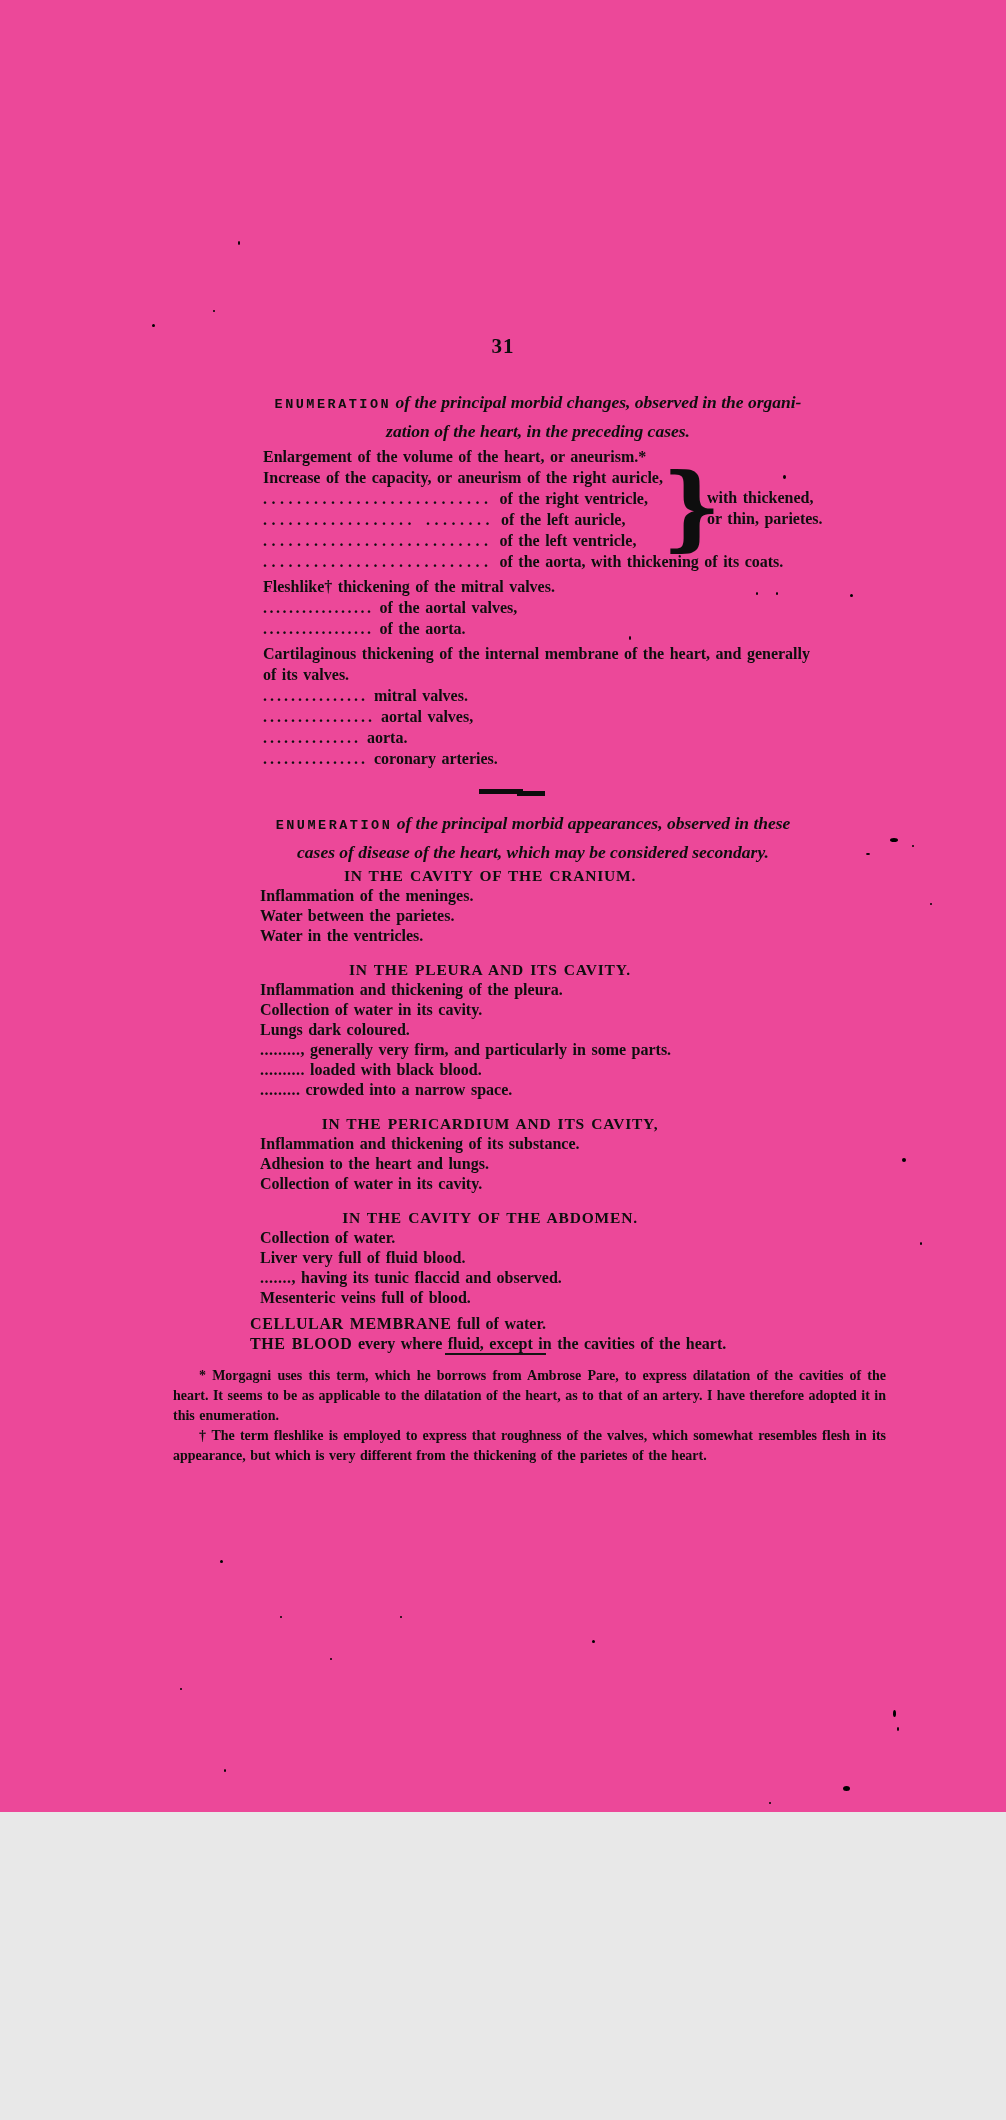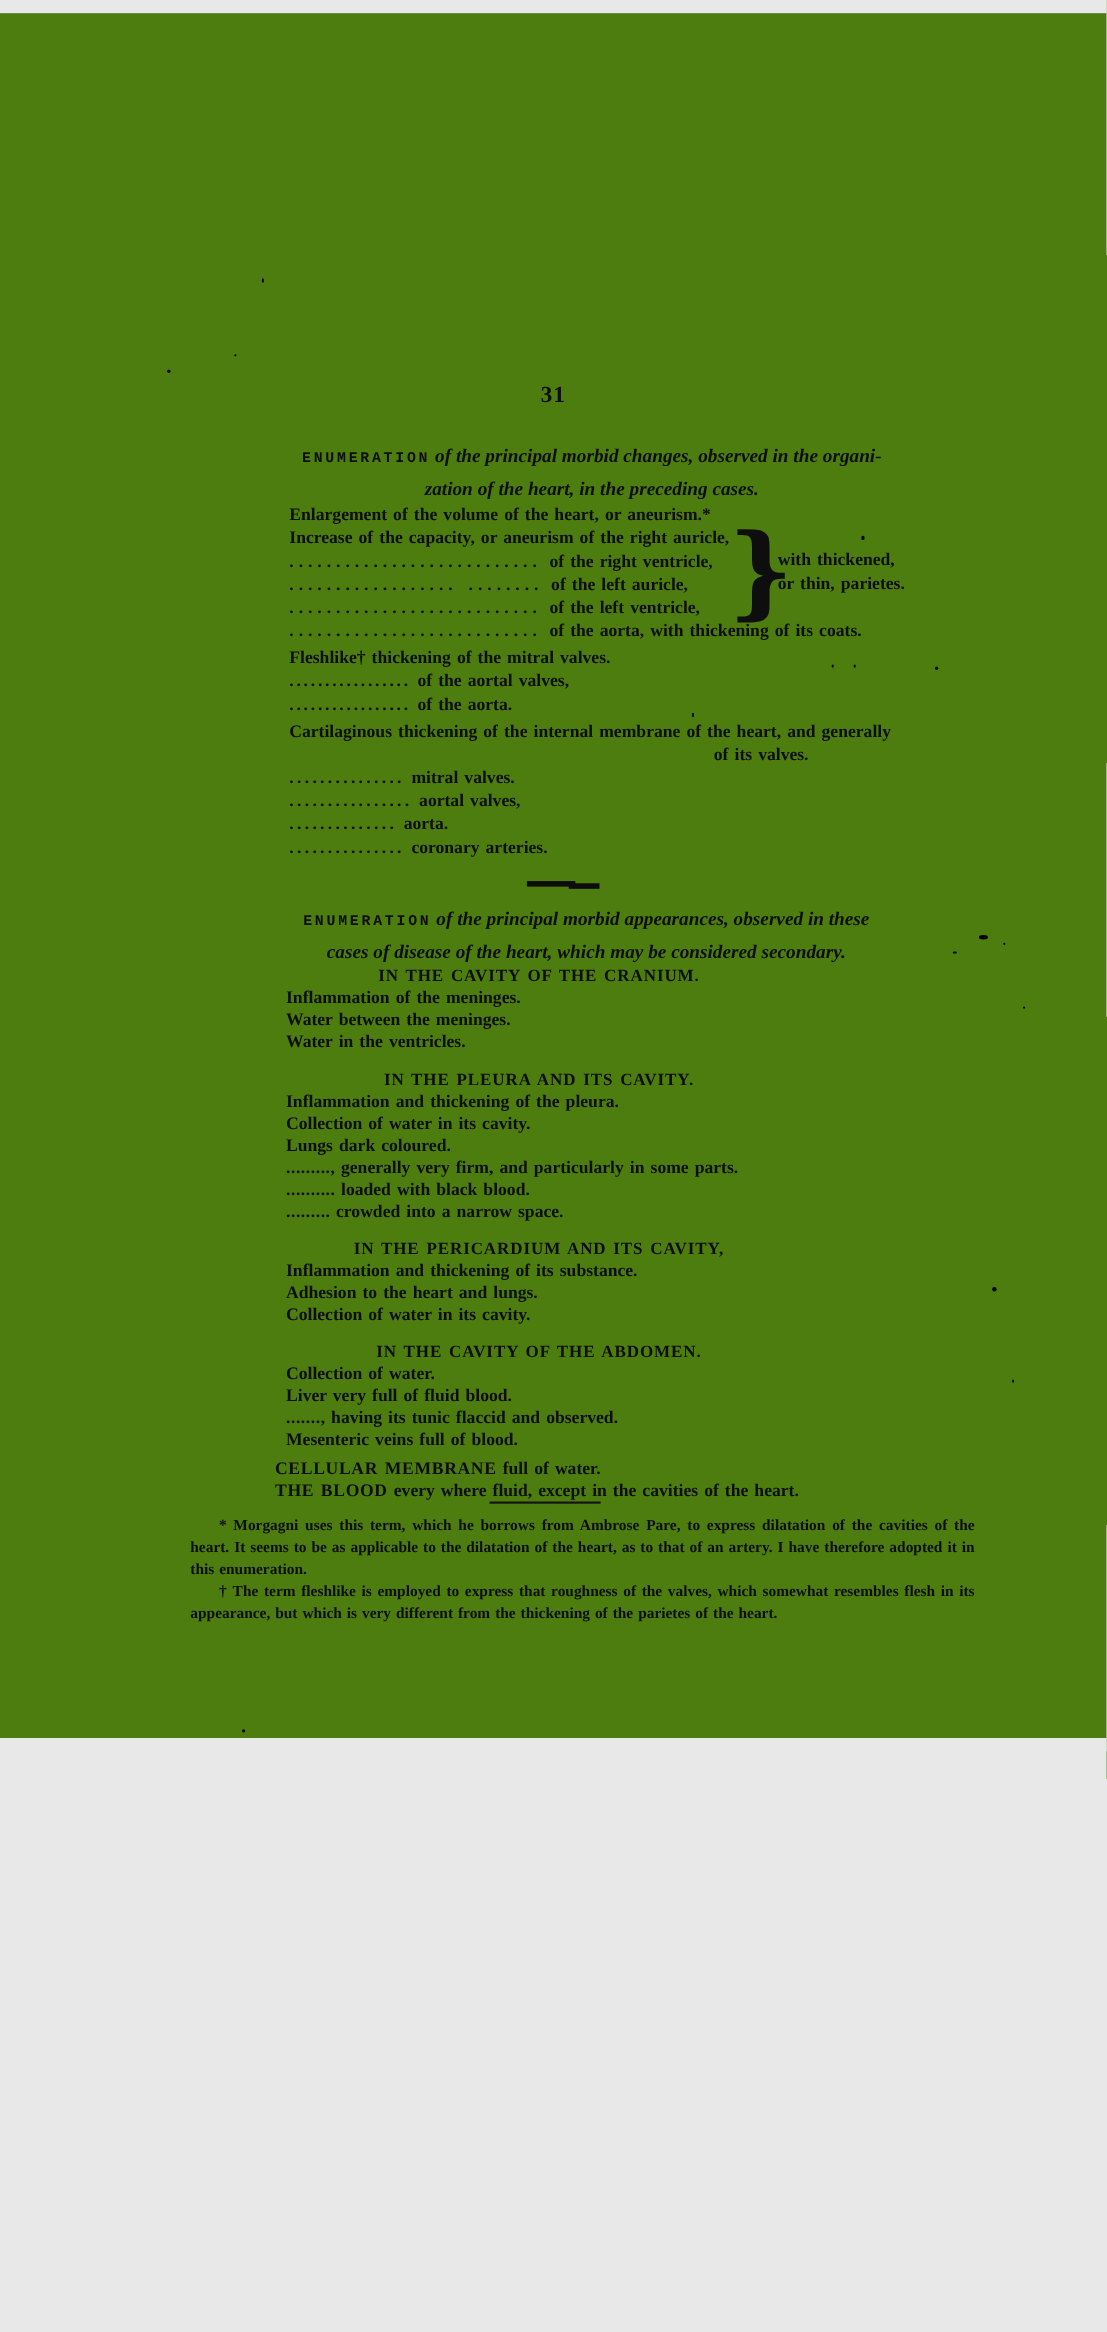--- a/index.html
+++ b/index.html
@@ -1,18 +1,18 @@
 <!DOCTYPE html>
 <html><head>
 <meta charset="utf-8">
 <style>
   html,body { margin:0; padding:0; background:#e8e8e8; }
   .page {
-    position:relative; width:1006px; height:1568px; margin:12px auto;
-    background:#4d7c0f; overflow:hidden;
+    position:relative; width:1006px; height:1812px; margin:0 auto;
+    background:#ec4899; overflow:hidden;
     font-family:"Liberation Serif","DejaVu Serif",serif;
     color:#0e0e0e; font-weight:bold;
   }
   .pageno {
     position:absolute; top:334px; left:0; width:1006px;
     text-align:center; font-size:21px; letter-spacing:1px;
   }
   .h1 {
     position:absolute; top:389px; left:200px; width:676px;
     text-align:center; font-size:17.5px; line-height:27px; white-space:nowrap;
@@ -22,21 +22,21 @@
     text-align:center; font-size:17.5px; line-height:27px; white-space:nowrap;
   }
   .smallcaps { font-style:normal; font-size:13.5px; letter-spacing:2.5px;font-family:Liberation Mono, monospace; }
   .ital { font-style:italic; }
 
   .list1 {
     position:absolute; top:446px; left:263px; width:620px;
     font-size:16px; line-height:21px; white-space:nowrap; word-spacing:1.5px;
   }
   .l1line.gap { margin-top:4px; }
-  .l1line.center { width:472px; text-align:right; }
+  .l1line.center { width:472px; text-align:left; }
   .dots { display:inline-block; }
   .dots.wide { letter-spacing:4.5px; margin-right:7px; }
   .dots.mid  { letter-spacing:2.5px; margin-right:6px; }
   .dots.oss  { letter-spacing:3px;   margin-right:6px; }
 
   .brace {
     position:absolute; left:662px; top:464px;
     font-size:92px; line-height:86px; font-weight:bold;
     font-family:"DejaVu Serif",serif;
   }
@@ -110,21 +110,21 @@
   <div class="divider-thick"></div>
 
   <div class="h2">
     <div><span class="smallcaps">ENUMERATION</span> <span class="ital">of the principal morbid appearances, observed in these</span></div>
     <div class="ital">cases of disease of the heart, which may be considered secondary.</div>
   </div>
 
   <div class="sections" id="sections">
       <div class="shead first">IN THE CAVITY OF THE CRANIUM.</div>
       <div class="item"><span>Inflammation of the meninges.</span></div>
-      <div class="item"><span>Water between the meninges.</span></div>
+      <div class="item"><span>Water between the parietes.</span></div>
       <div class="item"><span>Water in the ventricles.</span></div>
       <div class="shead">IN THE PLEURA AND ITS CAVITY.</div>
       <div class="item"><span>Inflammation and thickening of the pleura.</span></div>
       <div class="item"><span>Collection of water in its cavity.</span></div>
       <div class="item"><span>Lungs dark coloured.</span></div>
       <div class="item"><span class="dots">.........,</span><span>generally very firm, and particularly in some parts.</span></div>
       <div class="item"><span class="dots">..........</span><span>loaded with black blood.</span></div>
       <div class="item"><span class="dots">.........</span><span>crowded into a narrow space.</span></div>
       <div class="shead">IN THE PERICARDIUM AND ITS CAVITY,</div>
       <div class="item"><span>Inflammation and thickening of its substance.</span></div>

